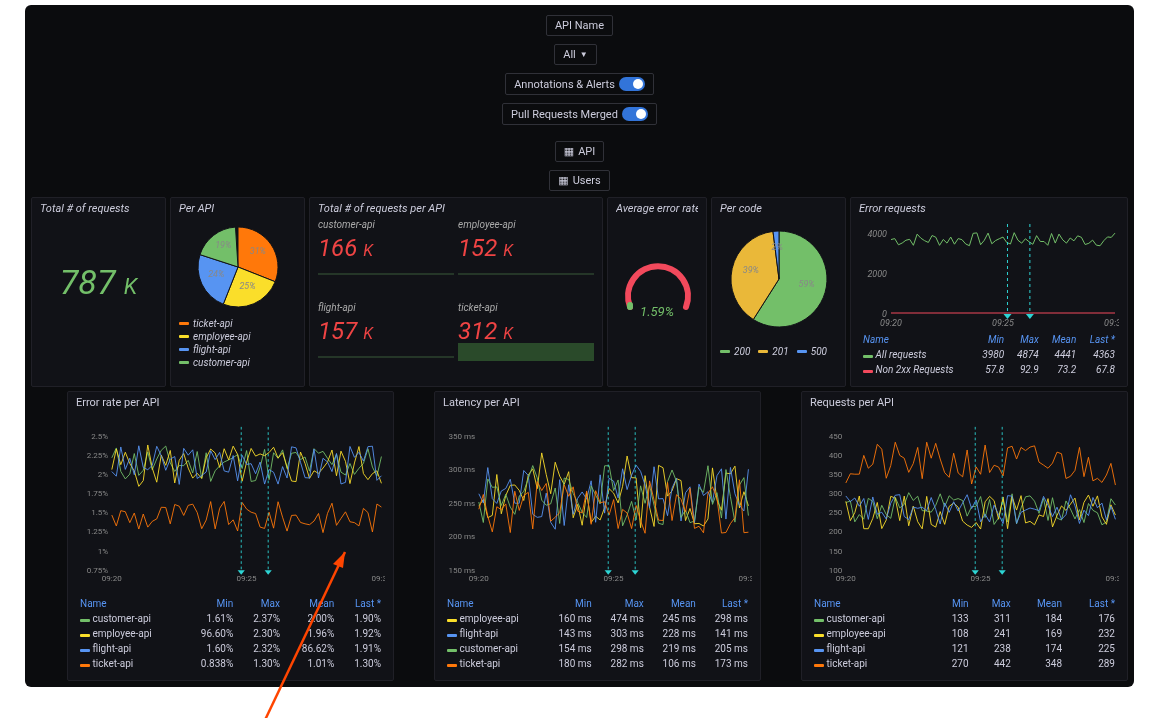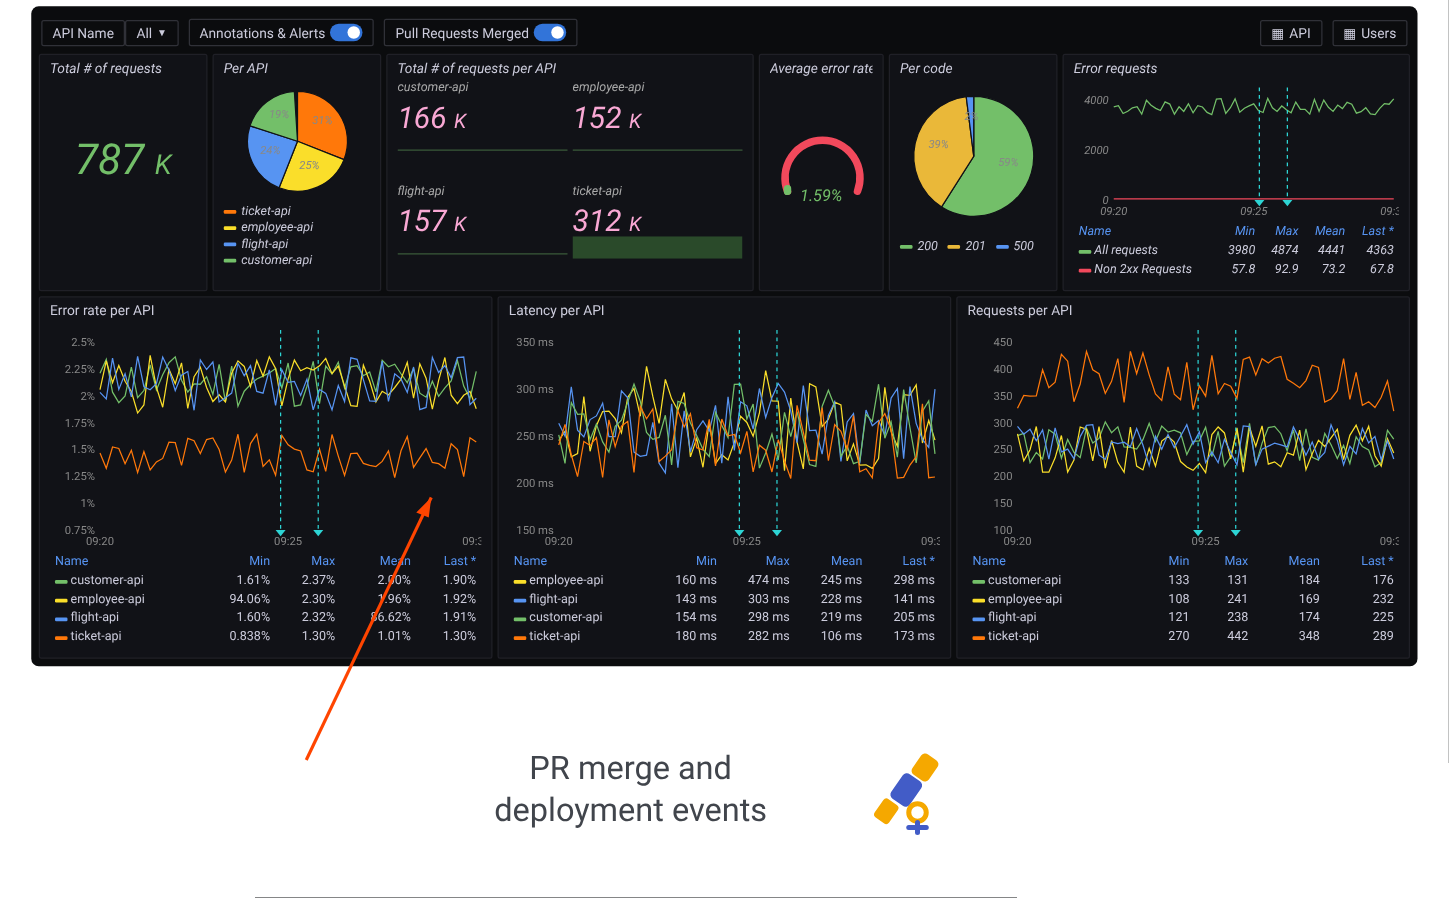--- a/index.html
+++ b/index.html
@@ -1,30 +1,30 @@
 <!DOCTYPE html>
 <html><head>
 <meta charset="utf-8">
 <style>
   * { box-sizing: border-box; margin: 0; padding: 0; }
   body { background: #fff; font-family: -apple-system, BlinkMacSystemFont, "Segoe UI", Roboto, Helvetica, Arial, sans-serif; color: #ccccdc; font-size: 11px; width: 1159px; }
   .dashboard { background: #0b0c0e; border-radius: 6px; margin: 5px 25px; padding-bottom: 6px; }
-  .toolbar { display: flex; align-items: center; padding: 10px 8px 6px; gap: 8px; }
+  .toolbar { display: flex; align-items: center; padding: 10px 8px 6px; gap: 8px; flex-direction: column; }
   .pill { border: 1px solid #303138; border-radius: 2px; padding: 3px 8px; display: flex; align-items: center; gap: 4px; font-size: 11px; }
   .chev { font-size: 8px; }
   .toggle { width: 26px; height: 14px; border-radius: 7px; background: #3274d9; position: relative; display: inline-block; }
   .toggle::after { content:''; position:absolute; right:2px; top:2px; width:10px; height:10px; border-radius:50%; background:#fff; }
   .spacer { flex: 1; }
   .grid { display: grid; grid-template-columns: 135px 135px 145px 145px 100px 135px 1fr; gap: 4px; padding: 0 6px; font-style: italic; }
   .panel { background: #111217; border: 1px solid #202027; border-radius: 2px; padding: 4px 8px 6px; overflow: hidden; position: relative; }
   .panel-title { font-size: 11px; color: #ccccdc; margin-bottom: 4px; white-space: nowrap; overflow:hidden; }
   .bignum { color: #73bf69; font-size: 34px; font-weight: 400; line-height: 1; margin-top: 50px; text-align: center; }
-  .bignum-sm { color: #f9a8d4; font-size: 24px; font-weight: 400; line-height: 1; margin-top: 6px; }
+  .bignum-sm { color: #ef4444; font-size: 24px; font-weight: 400; line-height: 1; margin-top: 6px; }
   .row1 { height: 190px; }
-  .row2 { height: 290px; }
+  .row2 { height: 290px; margin-left: 36px; }
   .grid2 { display: grid; grid-template-columns: 1fr 1fr 1fr; gap: 4px; padding: 4px 6px 0; }
   .pie-legend, .table-legend { font-size: 10px; display:flex; flex-direction:column; gap:2px; }
   .leg-row { display:flex; align-items:center; gap:4px; white-space:nowrap; }
   .dash { width: 10px; height: 3px; border-radius:1px; display:inline-block; }
   .stat-table { width:100%; font-size:10px; border-collapse:collapse; }
   .stat-table th { color:#5794f2; font-weight:400; text-align:right; padding:2px 4px; }
   .stat-table th:first-child { text-align:left; }
   .stat-table td { padding:2px 4px; text-align:right; }
   .stat-table td:first-child { text-align:left; }
   .gauge-val { color:#73bf69; font-size:13px; text-align:center; }
@@ -241,21 +241,21 @@
             </tr>
             <tr>
               <td><span class="dash" style="background:#73bf69"></span> customer-api</td>
               <td>1.61%</td>
               <td>2.37%</td>
               <td>2.00%</td>
               <td>1.90%</td>
             </tr>
             <tr>
               <td><span class="dash" style="background:#fade2a"></span> employee-api</td>
-              <td>94.06%</td>
+              <td>96.60%</td>
               <td>2.30%</td>
               <td>1.96%</td>
               <td>1.92%</td>
             </tr>
             <tr>
               <td><span class="dash" style="background:#5794f2"></span> flight-api</td>
               <td>1.60%</td>
               <td>2.32%</td>
               <td>86.62%</td>
               <td>1.91%</td>
@@ -358,21 +358,21 @@
             <tr>
               <th>Name</th>
               <th>Min</th>
               <th>Max</th>
               <th>Mean</th>
               <th>Last *</th>
             </tr>
             <tr>
               <td><span class="dash" style="background:#73bf69"></span> customer-api</td>
               <td>133</td>
-              <td>131</td>
+              <td>311</td>
               <td>184</td>
               <td>176</td>
             </tr>
             <tr>
               <td><span class="dash" style="background:#fade2a"></span> employee-api</td>
               <td>108</td>
               <td>241</td>
               <td>169</td>
               <td>232</td>
             </tr>

